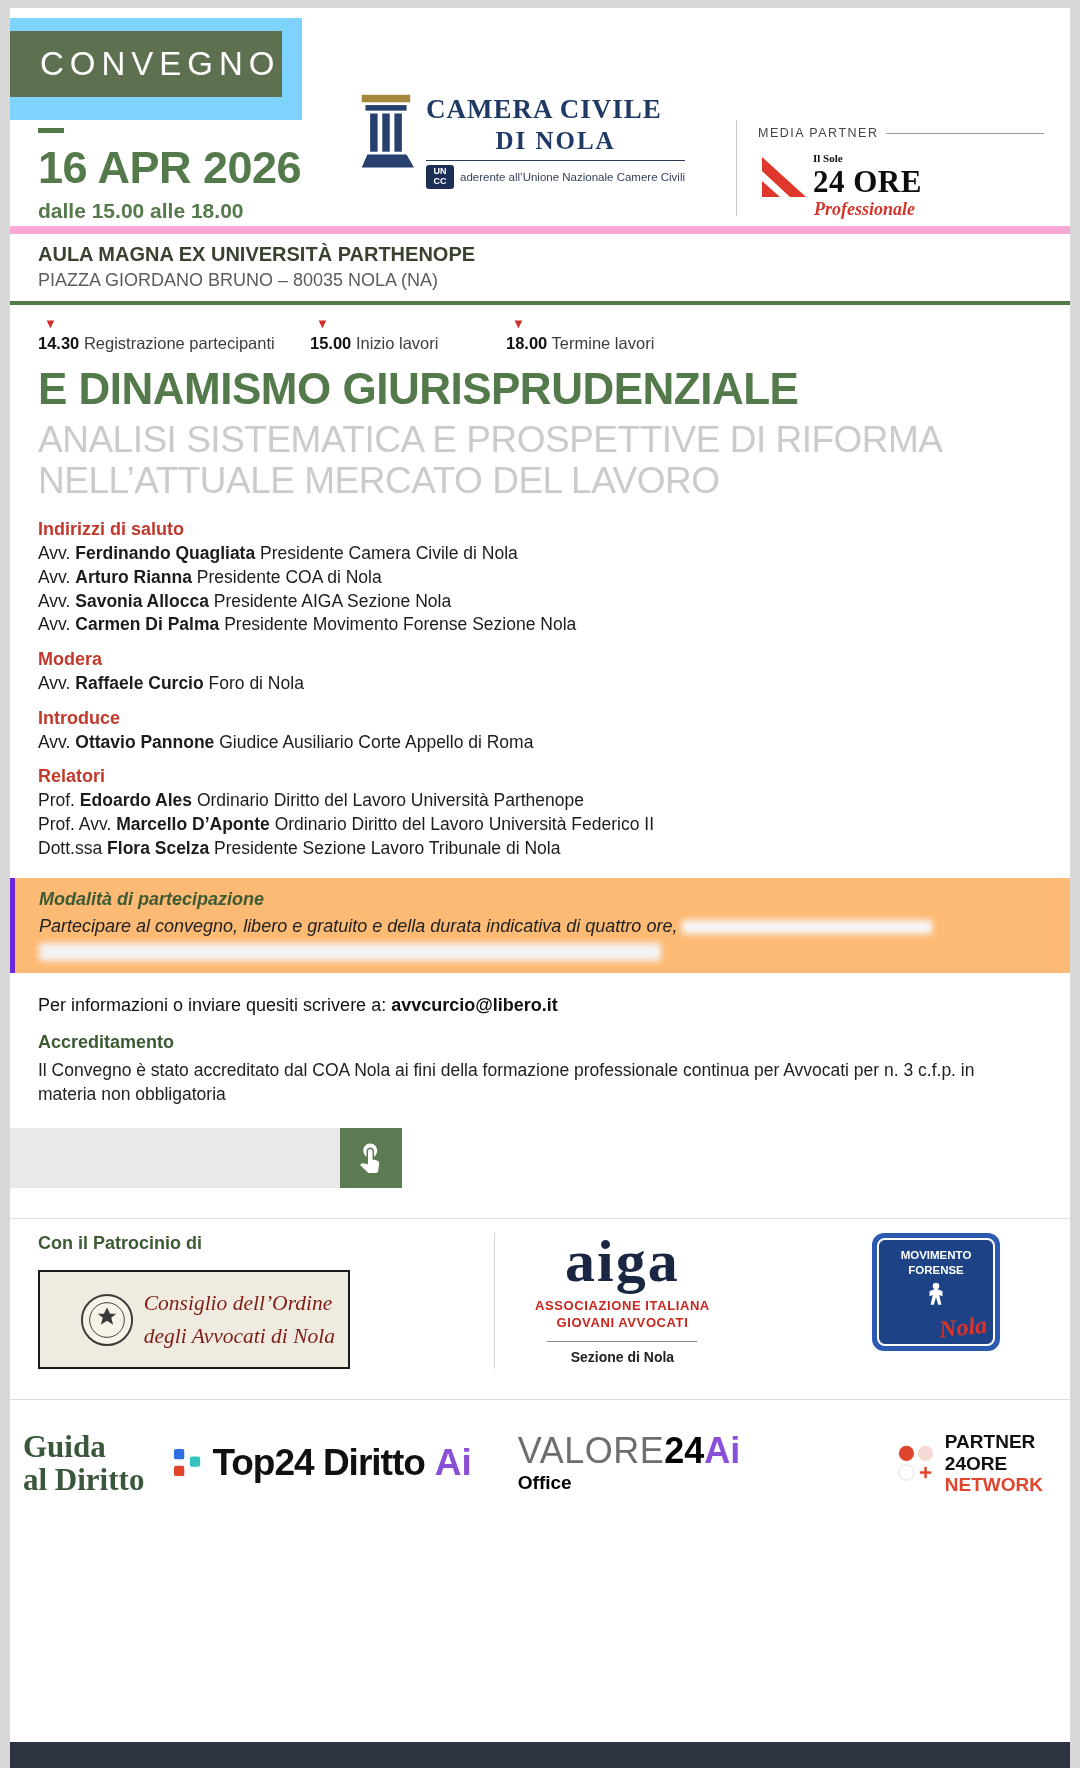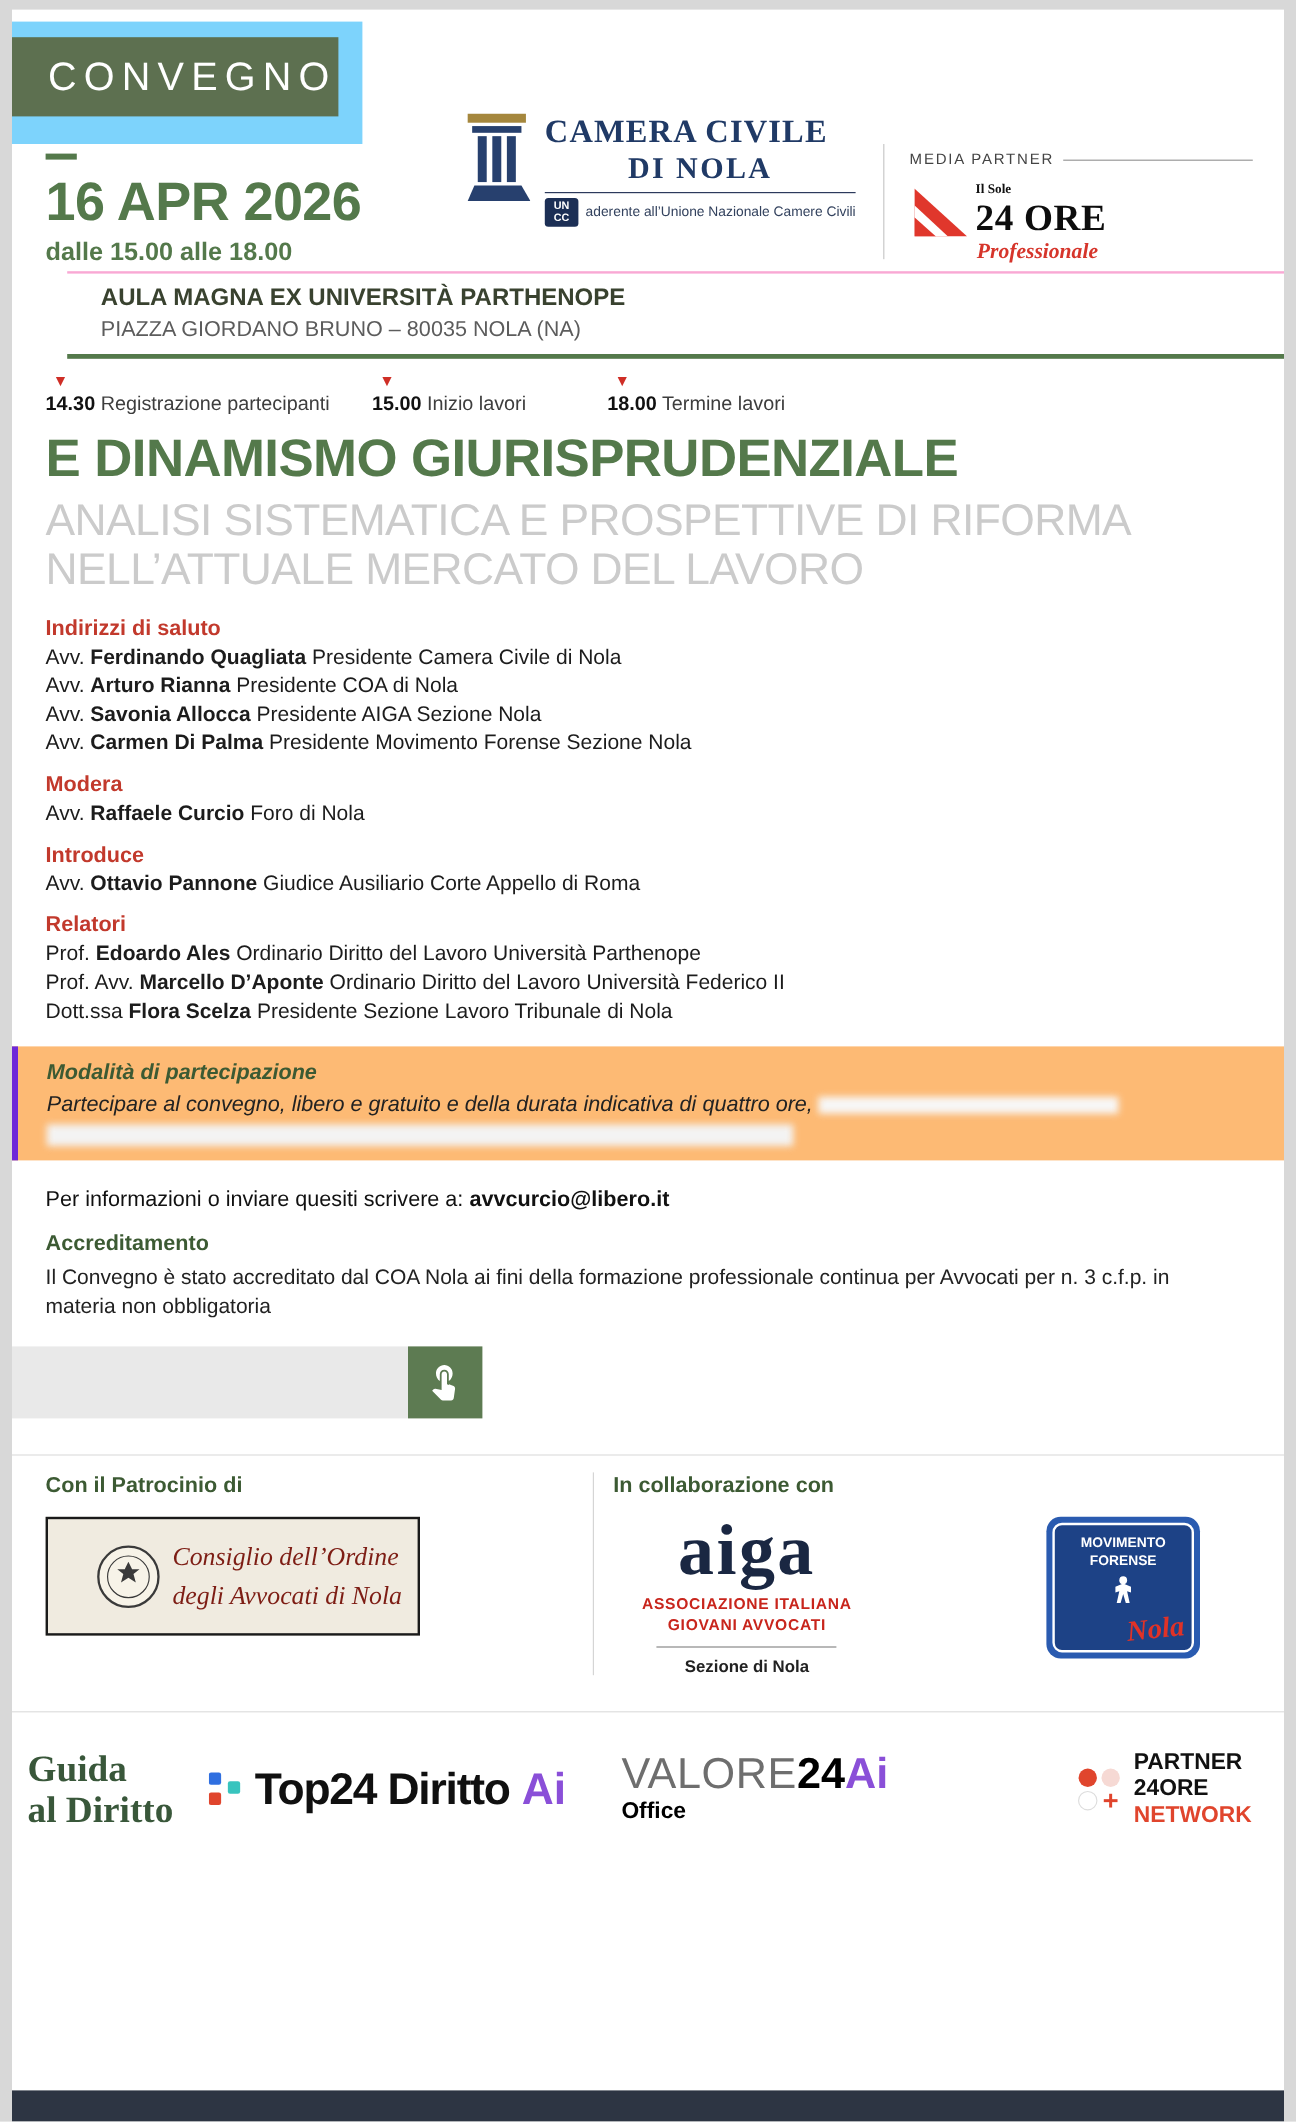--- a/index.html
+++ b/index.html
@@ -13,21 +13,21 @@
   .header{position:relative;height:218px;}
   .convegno-outer{position:absolute;left:0;top:10px;width:292px;height:102px;background:#7dd3fc;}
   .convegno-inner{position:absolute;left:0;top:13px;width:272px;height:66px;background:#5d7050;
     display:flex;align-items:center;padding-left:30px;box-sizing:border-box;}
   .convegno-inner span{color:#fff;font-size:33px;letter-spacing:6px;}
   .date-block{position:absolute;left:28px;top:120px;}
   .date-dash{width:26px;height:5px;background:#54794b;margin-bottom:9px;}
   .date{font-size:45px;font-weight:bold;color:#54794b;letter-spacing:-0.5px;}
   .time{font-size:21px;font-weight:bold;color:#54794b;margin-top:5px;}
 
-  .cc-logo{position:absolute;left:376px;top:86px;display:flex;gap:12px;align-items:flex-start;}
+  .cc-logo{position:absolute;left:348px;top:86px;display:flex;gap:12px;align-items:flex-start;}
   .cc-text{display:flex;flex-direction:column;}
   .cc-line1{font-family:"Liberation Serif",serif;font-weight:bold;font-size:27px;color:#203a66;letter-spacing:1px;}
   .cc-line2{font-family:"Liberation Serif",serif;font-weight:bold;font-size:25px;color:#203a66;letter-spacing:2px;text-align:center;margin-top:2px;}
   .cc-divider{height:1px;background:#2c3a5c;margin:5px 0 4px;}
   .cc-tag-row{display:flex;align-items:center;gap:6px;}
   .uncc{width:28px;height:24px;background:#1c2f55;border-radius:3px;color:#fff;font-size:9px;font-weight:bold;
     display:flex;flex-direction:column;align-items:center;justify-content:center;line-height:1.1;}
   .cc-tagline{font-size:11.5px;color:#33425e;}
 
   .v-div{position:absolute;left:726px;top:112px;height:96px;width:1px;background:#c9c9c9;}
@@ -36,21 +36,21 @@
   .mp-label-row span.lbl{font-size:12.5px;color:#444;letter-spacing:1.5px;}
   .mp-line{flex:1;height:1px;background:#9a9a9a;}
   .sole-logo{display:flex;align-items:flex-end;gap:7px;margin-top:13px;margin-left:4px;}
   .sole-text{display:flex;flex-direction:column;line-height:1;}
   .ilsole{font-family:"Liberation Serif",serif;font-weight:bold;font-size:11px;color:#111;margin-bottom:2px;}
   .ore{font-family:"Liberation Serif",serif;font-weight:900;font-size:31px;color:#0d0d0d;letter-spacing:0.5px;}
   .professionale{font-family:"Liberation Serif",serif;font-style:italic;font-weight:bold;
     font-size:18px;color:#d6352b;margin-left:56px;margin-top:2px;}
 
   
-  .venue{border-top:2px solid #f9a8d4;border-bottom:4px solid #54794b;padding:9px 28px 10px;margin-left:46px;}
+  .venue{border-top:8px solid #f9a8d4;border-bottom:4px solid #54794b;padding:9px 28px 10px;}
   .venue-name{font-size:20px;font-weight:bold;color:#39422f;}
   .venue-address{font-size:18px;color:#5c5c5c;margin-top:4px;}
 
   
   .timeline{display:flex;padding:12px 28px 0;}
   .tl-item{width:272px;}
   .tl-item:nth-child(2){width:196px;}
   .tri{display:block;color:#cf2e26;font-size:13px;line-height:1;margin-left:6px;}
   .tl-text{font-size:16.5px;color:#3d3d3d;margin-top:4px;}
   .tl-text b{color:#111;}
@@ -323,21 +323,20 @@
         <div class="coa-text">
           <div>Consiglio dell’Ordine</div>
           <div>degli Avvocati di Nola</div>
         </div>
       </div>
     </div>
 
     <div class="col-div"></div>
 
     <div class="collab-col">
-      <div class="p-head">In collaborazione con</div>
       <div class="collab-row">
         <div class="aiga">
           <div class="aiga-name">aiga</div>
           <div class="aiga-sub">
             <div>ASSOCIAZIONE ITALIANA</div>
             <div>GIOVANI AVVOCATI</div>
           </div>
           <div class="aiga-line"></div>
           <div class="aiga-sez">Sezione di Nola</div>
         </div>

